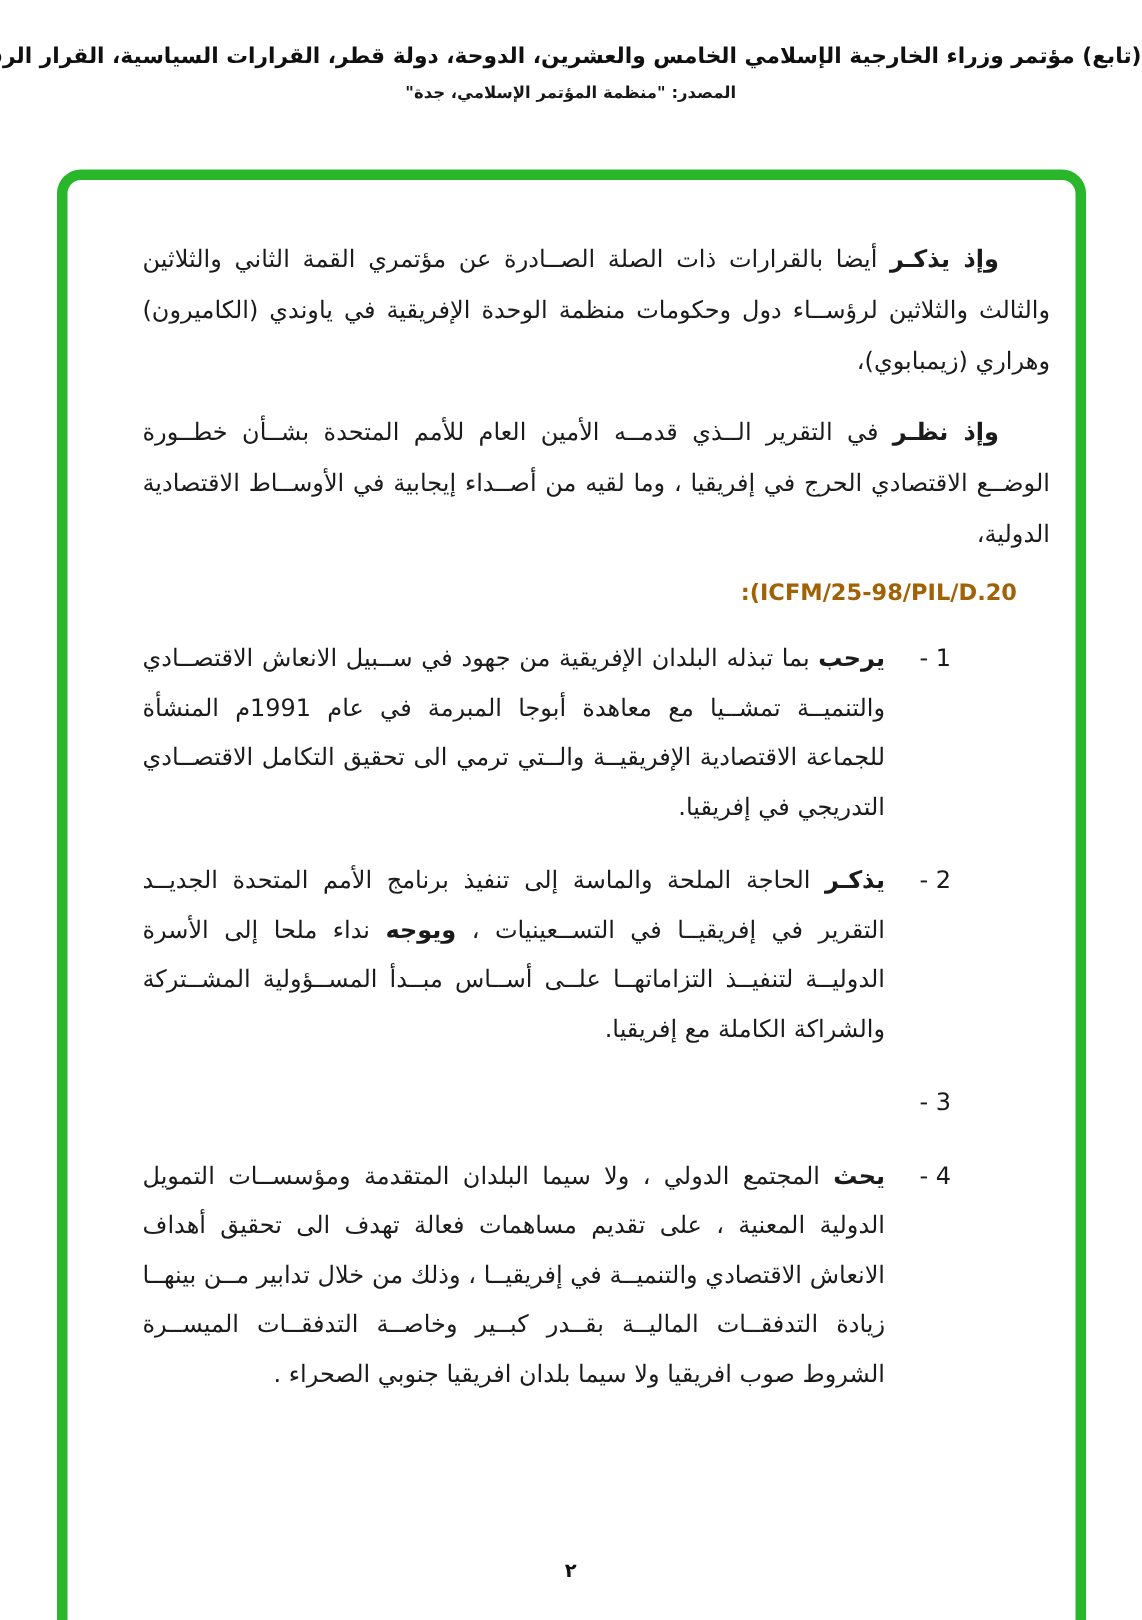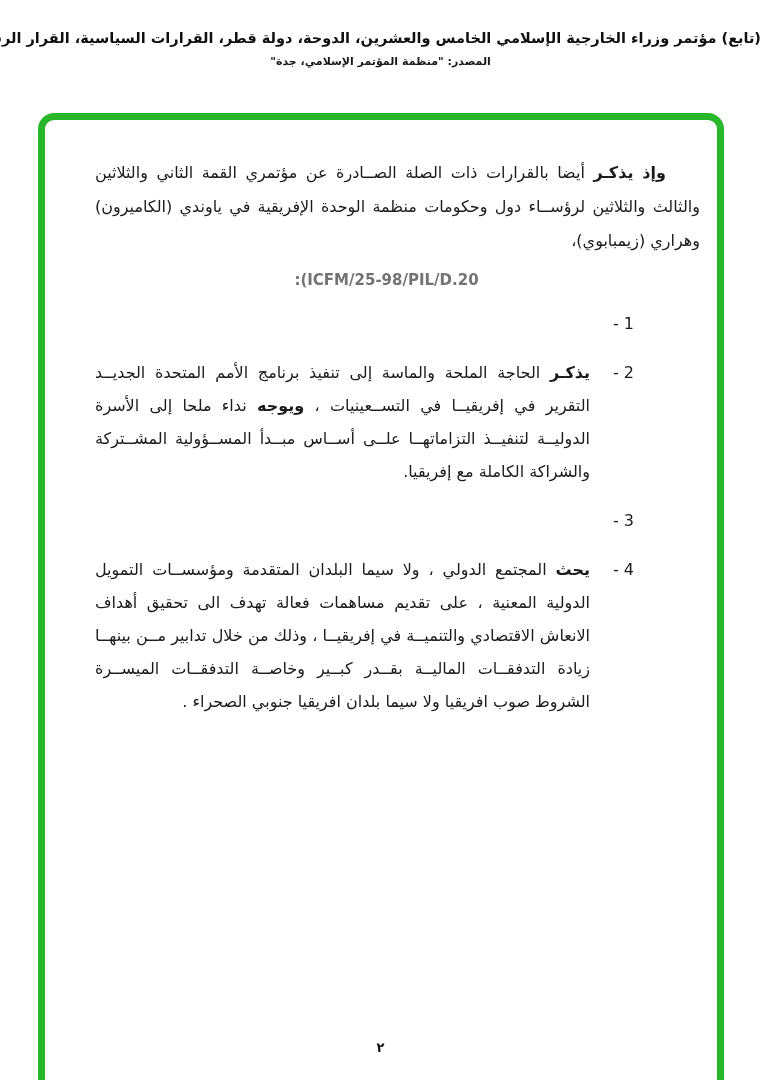--- a/index.html
+++ b/index.html
@@ -27,23 +27,23 @@
     padding:36px 17px 0 50px;
   }
   .para{
     margin:0 0 13px 0;
     font-size:16px;line-height:34px;
     text-align:justify;
     text-indent:34px;
   }
   .para b{font-weight:bold;}
   .doc-code{
-    direction:ltr;text-align:center;
+    direction:ltr;text-align:right;
     padding-right:22px;margin:0 0 18px 0;
-    font-size:15px;font-weight:bold;color:#737373;
+    font-size:15px;font-weight:bold;color:#a16207;
   }
   .items{margin-top:16px;}
   .item{
     display:flex;gap:14px;
     padding-right:66px;
     margin-bottom:16px;
   }
   .item .marker{
     flex:0 0 auto;width:30px;
     font-size:16px;line-height:33px;white-space:nowrap;
@@ -65,28 +65,30 @@
   <div class="header-line1">(تابع) مؤتمر وزراء الخارجية الإسلامي الخامس والعشرين، الدوحة، دولة قطر، القرارات السياسية، القرار الرقم ٢٥/٣١-س</div>
   <div class="header-line2">المصدر:  "منظمة المؤتمر الإسلامي، جدة"</div>
 </div>
 
 <div class="frame" style="border-color:#2ab62a">
   <div class="content">
 
     <p class="para"><b>وإذ يذكـر</b><span> أيضا بالقرارات ذات الصلة الصــادرة عن مؤتمري القمة الثاني والثلاثين والثالث والثلاثين لرؤســاء دول وحكومات منظمة الوحدة الإفريقية في ياوندي (الكاميرون) وهراري (زيمبابوي)،</span></p>
 
 
+    <p class="para"><b>وإذ نظـر</b><span> في التقرير الــذي قدمــه الأمين العام للأمم المتحدة بشــأن خطــورة الوضــع الاقتصادي الحرج في إفريقيا ، وما لقيه من أصــداء إيجابية في الأوســاط الاقتصادية الدولية،</span></p>
 
 
     <div class="doc-code">:(ICFM/25-98/PIL/D.20</div>
 
     <div class="items">
 
       <div class="item">
         <span class="marker">1 -</span>
+        <p class="itext"><b>يرحب</b><span> بما تبذله البلدان الإفريقية من جهود في ســبيل الانعاش الاقتصــادي والتنميــة تمشــيا مع معاهدة أبوجا المبرمة في عام 1991م المنشأة للجماعة الاقتصادية الإفريقيــة والــتي ترمي الى تحقيق التكامل الاقتصــادي التدريجي في إفريقيا.</span></p>
       </div>
 
       <div class="item">
         <span class="marker">2 -</span>
         <p class="itext"><b>يذكـر</b><span> الحاجة الملحة والماسة إلى تنفيذ برنامج الأمم المتحدة الجديــد التقرير في إفريقيــا في التســعينيات ، </span><b>ويوجه</b><span> نداء ملحا إلى الأسرة الدوليــة لتنفيــذ التزاماتهــا علــى أســاس مبــدأ المســؤولية المشــتركة والشراكة الكاملة مع إفريقيا.</span></p>
       </div>
 
       <div class="item">
         <span class="marker">3 -</span>
       </div>

